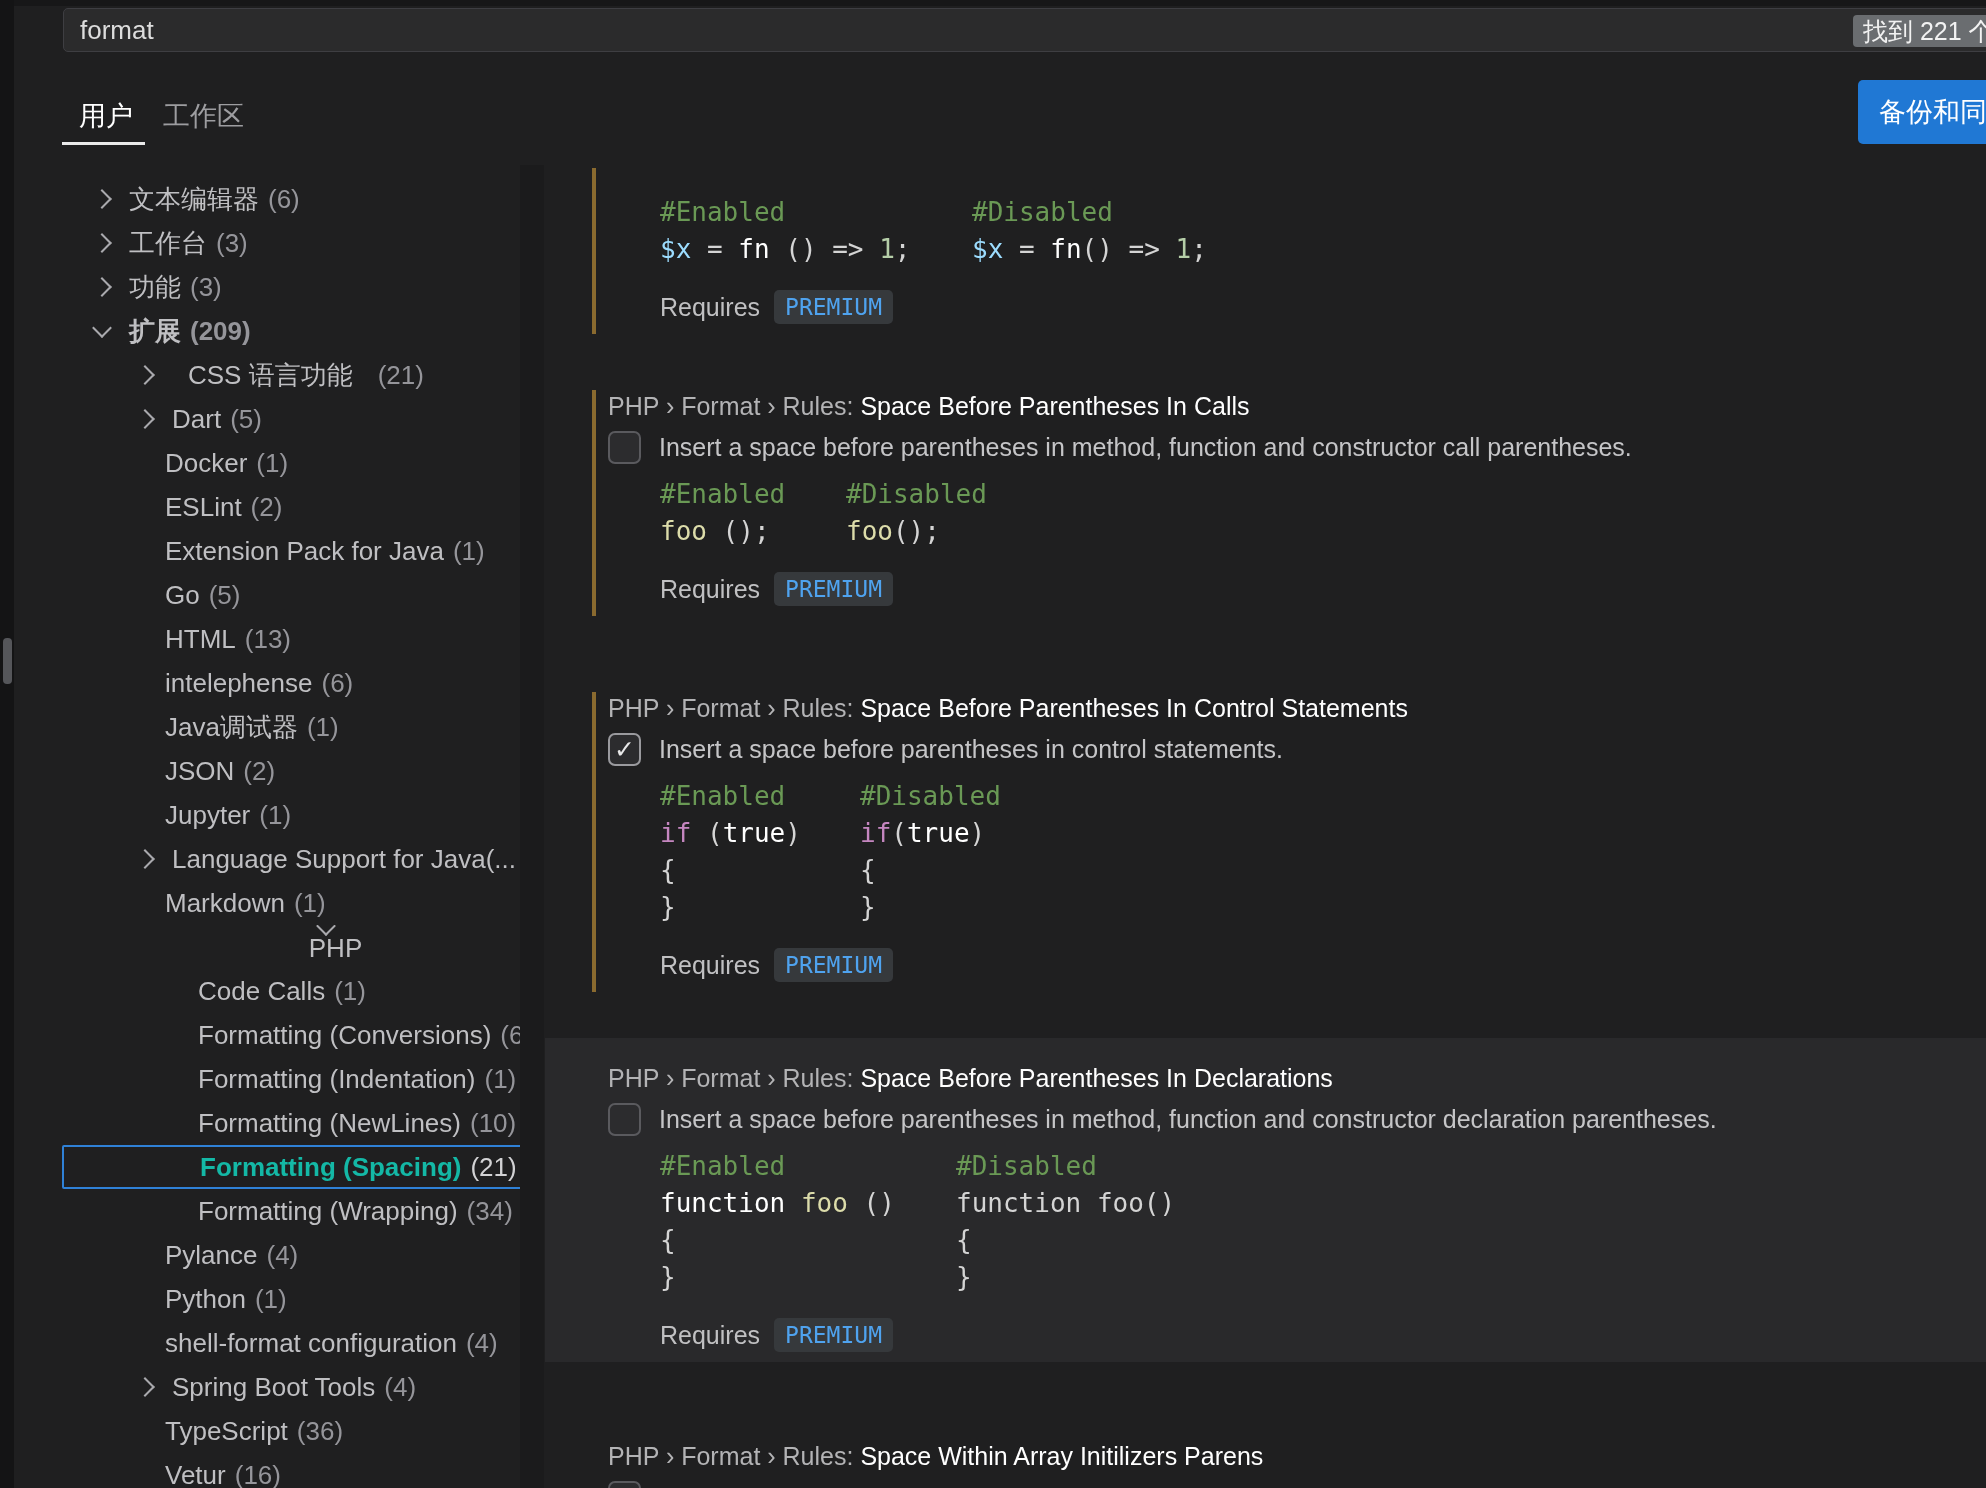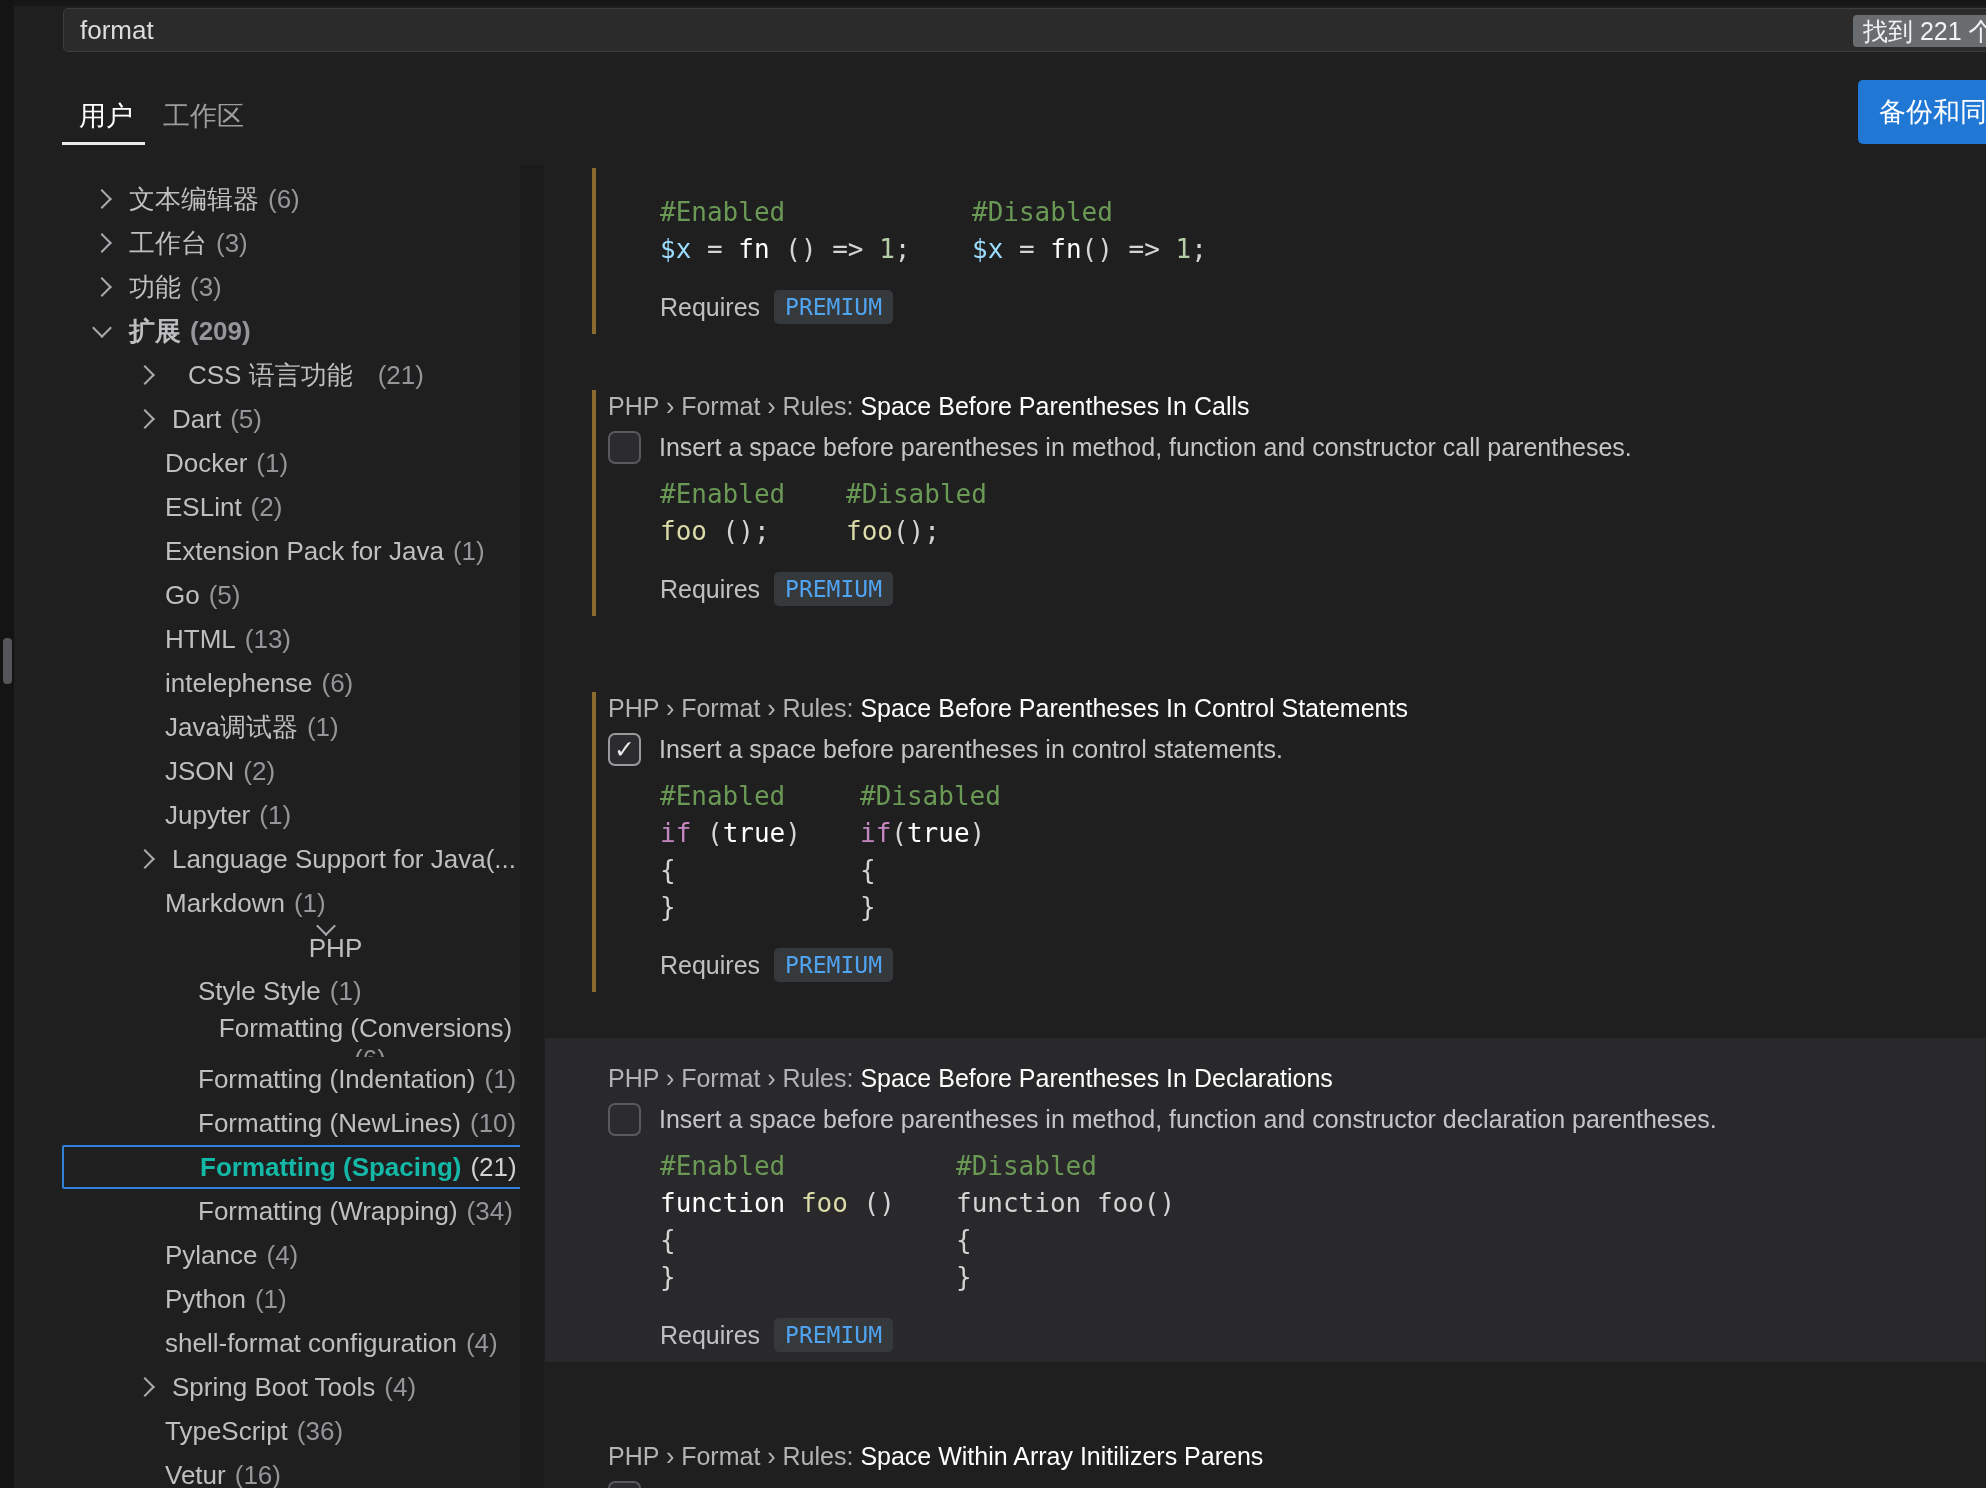--- a/index.html
+++ b/index.html
@@ -164,24 +164,24 @@
     <div class="tree-row" style="padding-left: 103px;">
       <span class="lbl">Markdown</span>
       <span class="count">(1)</span>
     </div>
     <div class="tree-row" style="padding-left: 76px; flex-direction: column;">
       <span class="chev down"></span>
       <span class="lbl">PHP</span>
       <span class="count">(73)</span>
     </div>
     <div class="tree-row" style="padding-left: 136px;">
-      <span class="lbl">Style Style</span>
-      <span class="count">(1)</span>
-    </div>
-    <div class="tree-row" style="padding-left: 136px; flex-direction: column;">
+      <span class="lbl">Code Calls</span>
+      <span class="count">(1)</span>
+    </div>
+    <div class="tree-row" style="padding-left: 136px;">
       <span class="lbl">Formatting (Conversions)</span>
       <span class="count">(6)</span>
     </div>
     <div class="tree-row" style="padding-left: 136px;">
       <span class="lbl">Formatting (Indentation)</span>
       <span class="count">(1)</span>
     </div>
     <div class="tree-row" style="padding-left: 136px;">
       <span class="lbl">Formatting (NewLines)</span>
       <span class="count">(10)</span>

